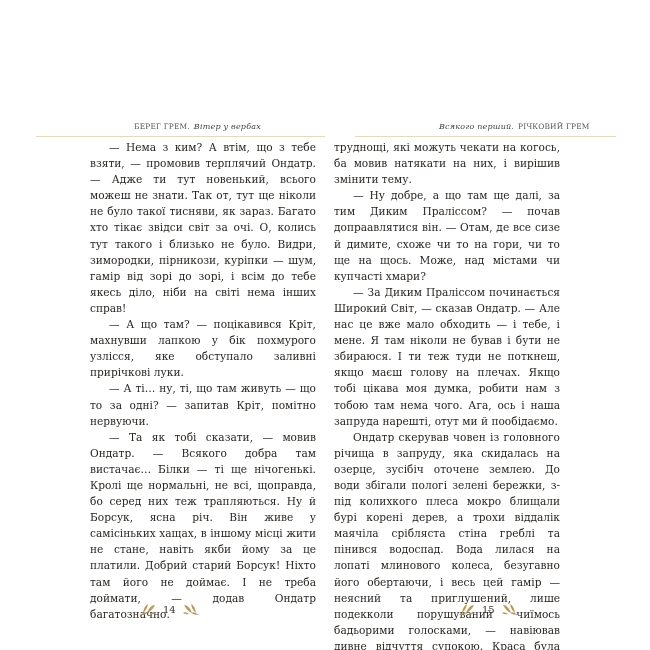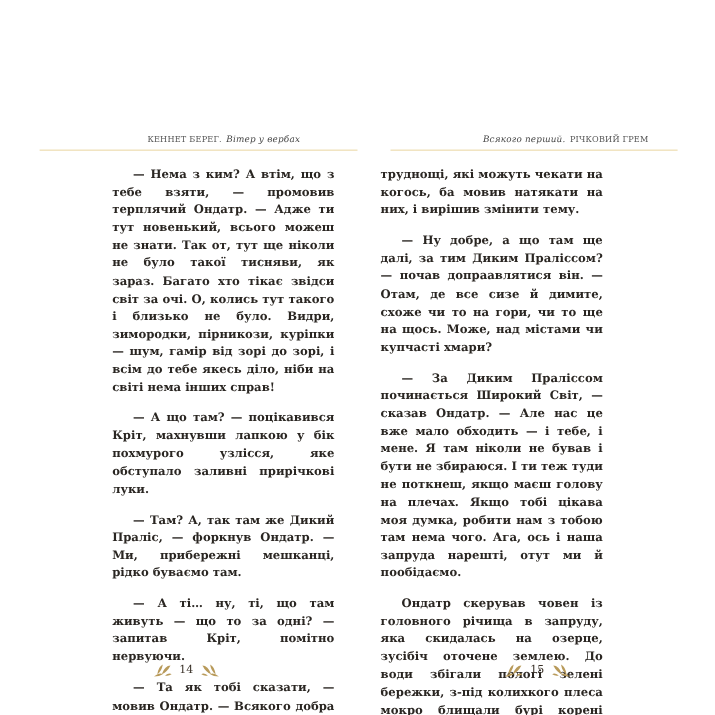--- a/index.html
+++ b/index.html
@@ -13,40 +13,39 @@
   .header .script { font-family:"DejaVu Serif","Liberation Serif",serif; font-style:italic;
                     font-size:8px; color:#444; margin:0 4px;text-align:center; }
   .left .header { left:134px; }
   .right .header { left:110px; }
   .rule { position:absolute; top:136px; height:1px; background:#ecd9a8; }
   .left .rule { left:36px; width:289px; }
   .right .rule { left:30px; width:261px; }
   .text { position:absolute; top:139px; font-size:10.6px; line-height:16.1px; text-align:justify; }
   .left .text { left:90px; width:226px; }
   .right .text { left:9px; width:226px; }
-  .text p { margin:12px; text-indent:19px;font-weight:bold; }
+  .text p { margin:0; text-indent:19px; }
   .text p.cont { text-indent:0; }
   .folio { position:absolute; top:602px; display:flex; align-items:center; gap:6px; font-size:10px; color:#3a3128; }
   .left .folio { left:139px;justify-content:flex-end; }
   .right .folio { left:133px; }
   .orn { width:18px; height:14px; }
 </style>
 </head>
 <body>
 
 <div class="page left">
   <div class="header">
-    <span>КЕННЕТ БЕРЕГ.</span>
+    <span>БЕРЕГ ГРЕМ.</span>
     <span class="script">Вітер у вербах</span>
   </div>
   <div class="rule"></div>
   <div class="text">
     <p>— Нема з ким? А втім, що з тебе взяти, — промовив терплячий Ондатр. — Адже ти тут новенький, всього можеш не знати. Так от, тут ще ніколи не було такої тисняви, як зараз. Багато хто тікає звідси світ за очі. О, колись тут такого і близько не було. Видри, зимородки, пірникози, куріпки — шум, гамір від зорі до зорі, і всім до тебе якесь діло, ніби на світі нема інших справ!</p>
     <p>— А що там? — поцікавився Кріт, махнувши лапкою у бік похмурого узлісся, яке обступало заливні прирічкові луки.</p>
-    <p>— Там? А, так там же Дикий Праліс, — форкнув Ондатр. — Ми, прибережні мешканці, рідко буваємо там.</p>
     <p>— А ті… ну, ті, що там живуть — що то за одні? — запитав Кріт, помітно нервуючи.</p>
     <p>— Та як тобі сказати, — мовив Ондатр. — Всякого добра там вистачає… Білки — ті ще нічогенькі. Кролі ще нормальні, не всі, щоправда, бо серед них теж трапляються. Ну й Борсук, ясна річ. Він живе у самісіньких хащах, в іншому місці жити не стане, навіть якби йому за це платили. Добрий старий Борсук! Ніхто там його не доймає. І не треба доймати, — додав Ондатр багатозначно.</p>
 
   </div>
   <div class="folio">
     <svg class="orn" viewBox="0 0 18 14">
       <g fill="#b89a5a">
           <path d="M1 13 Q6 9 9 11 Q6 13 1 13Z"></path>
           <path d="M4 11 Q5 4 9 2 Q8 8 4 11Z"></path>
           <path d="M8 11 Q11 3 16 3 Q13 9 8 11Z"></path>

